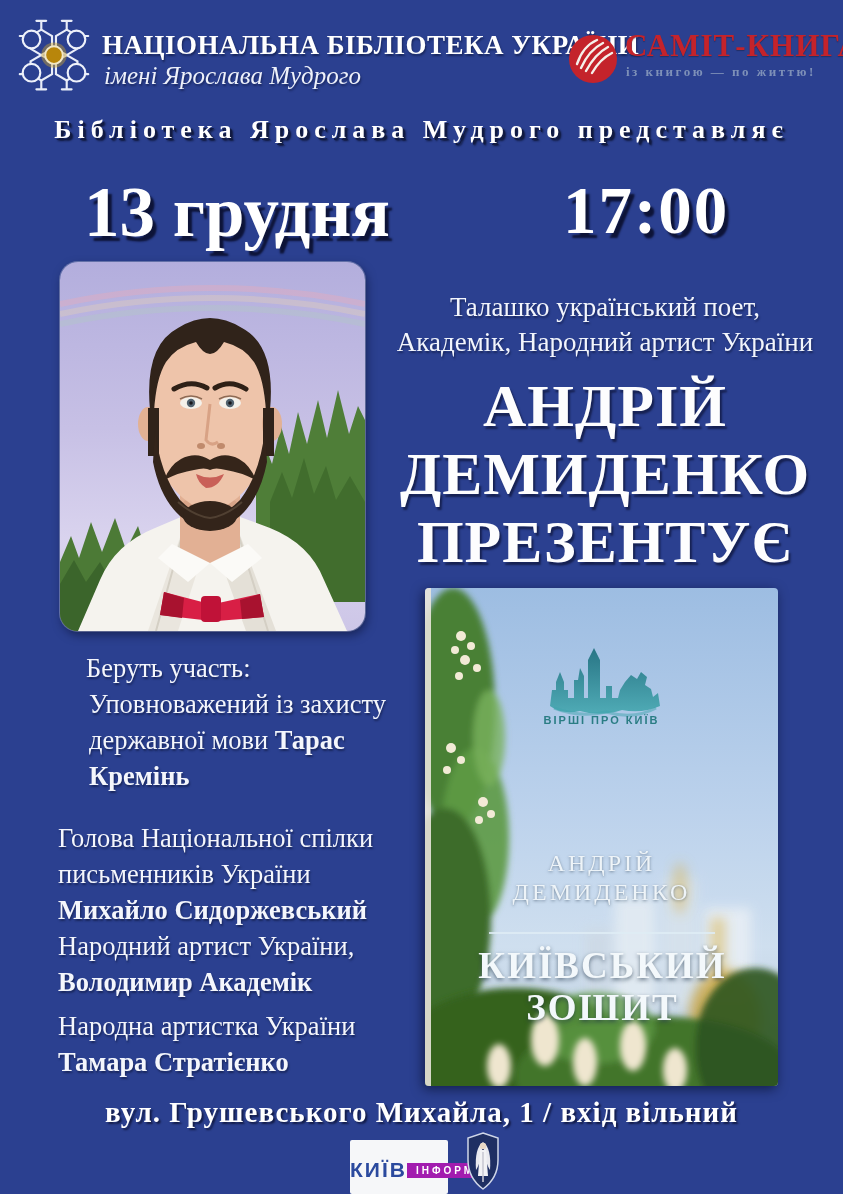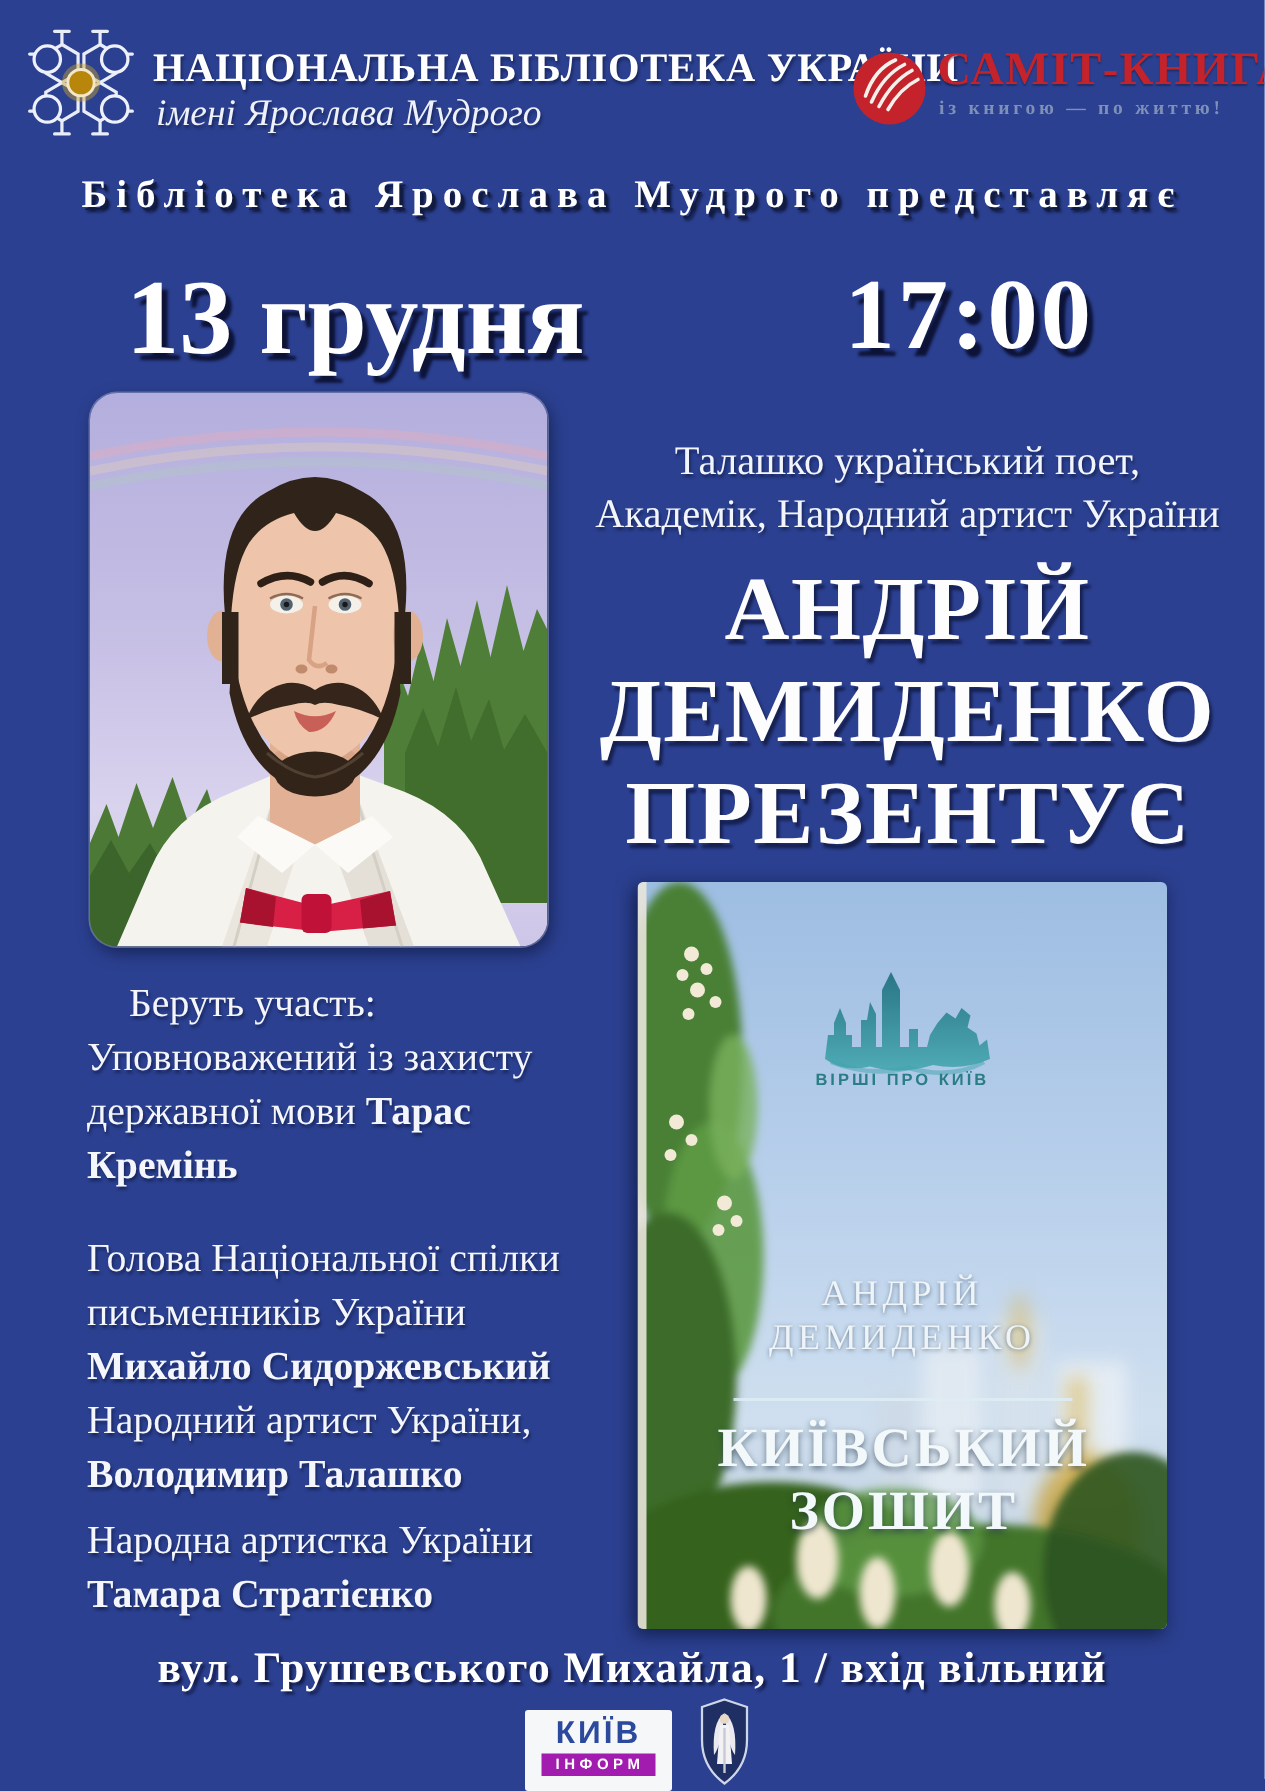--- a/index.html
+++ b/index.html
@@ -62,32 +62,32 @@
     background:rgba(222,236,244,.85);}
   .book-title{position:absolute;width:355px;text-align:center;font-size:37px;font-weight:bold;
     letter-spacing:2px;color:#f3f8fb;text-shadow:0 2px 4px rgba(30,50,70,.6);}
   .bt1{top:356px;} .bt2{top:398px;}
 
   
   .participants{left:58px;top:650px;width:360px;font-size:26.5px;line-height:36px;
     color:#f4f6fc;text-shadow:1px 2px 2px rgba(10,16,50,.55);}
   .p-head{font-weight:normal;margin-left:28px;}
   .entry{margin:0;}
-  .entry:nth-of-type(1){margin-bottom:26px;}
+  .entry:nth-of-type(1){margin-bottom:26px;margin-left:31px;}
   .entry:nth-of-type(2){}
   .entry:nth-of-type(3){margin-bottom:8px;}
   .bold{font-weight:bold;}
 
   
   .address{left:0;top:1096px;width:843px;text-align:center;font-size:29px;font-weight:bold;
     letter-spacing:1px;text-shadow:2px 2px 2px rgba(8,12,40,.7);white-space:nowrap;}
 
   
   .kyivinform{left:350px;top:1140px;width:98px;height:54px;background:#f6f7f9;
-    border-radius:2px;display:flex;flex-direction:column;align-items:center;
+    border-radius:2px;display:flex;flex-direction:row;align-items:center;
     justify-content:flex-start;padding-top:5px;box-sizing:border-box;
     font-family:"Liberation Sans","DejaVu Sans",sans-serif;}
   .ki-top{color:#2b4a9e;font-weight:bold;font-size:21px;letter-spacing:2px;line-height:22px;}
   .ki-band{margin-top:2px;background:#a21caf;color:#ffffff;font-weight:bold;font-size:10px;
     letter-spacing:3px;padding:2px 7px 1px 9px;line-height:12px;}
   .coat{left:466px;top:1132px;width:34px;height:64px;}
 </style>
 </head>
 <body>
 
@@ -304,21 +304,21 @@
           <div><span>Уповноважений із захисту</span></div>
           <div><span>державної мови </span><span class="bold">Тарас Кремінь</span></div>
         </div>
         <div class="entry">
           <div><span>Голова Національної спілки</span></div>
           <div><span>письменників України</span></div>
           <div><span class="bold">Михайло Сидоржевський</span></div>
         </div>
         <div class="entry">
           <div><span>Народний артист України,</span></div>
-          <div><span class="bold">Володимир Талашко</span></div>
+          <div><span class="bold">Володимир Академік</span></div>
         </div>
         <div class="entry">
           <div><span>Народна артистка України</span></div>
           <div><span class="bold">Тамара Стратієнко</span></div>
         </div>
       </div>
   </div>
 
   <div class="abs address">вул. Грушевського Михайла, 1 / вхід вільний</div>
 

